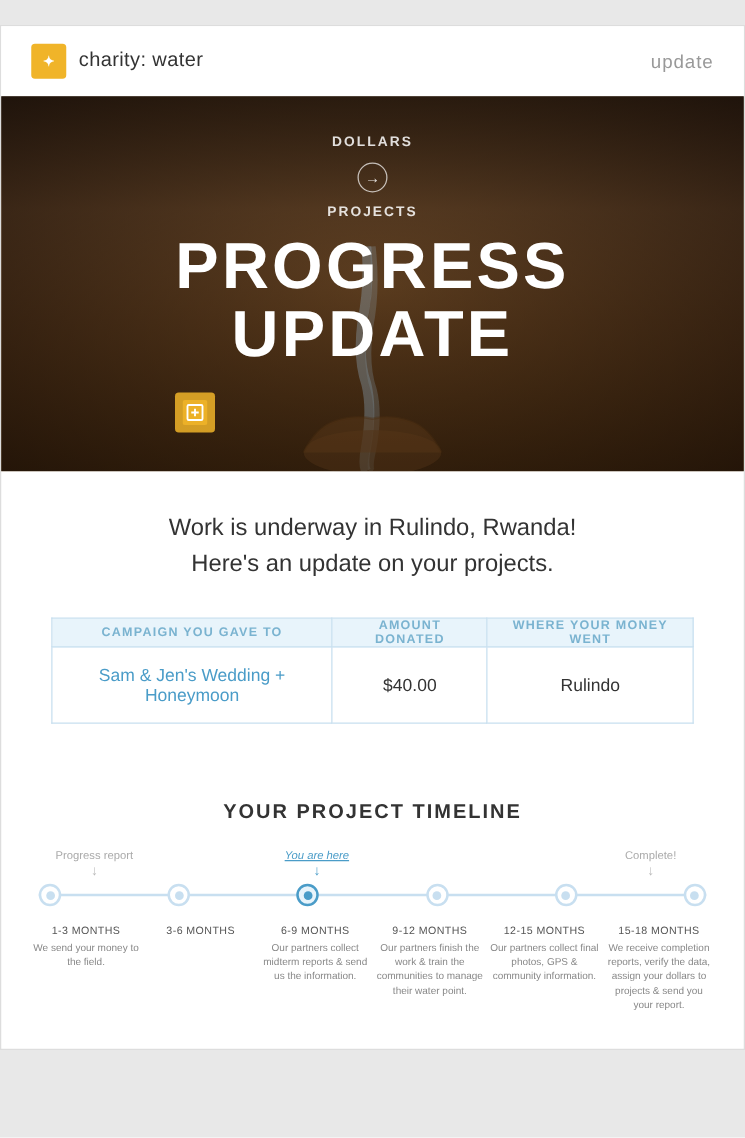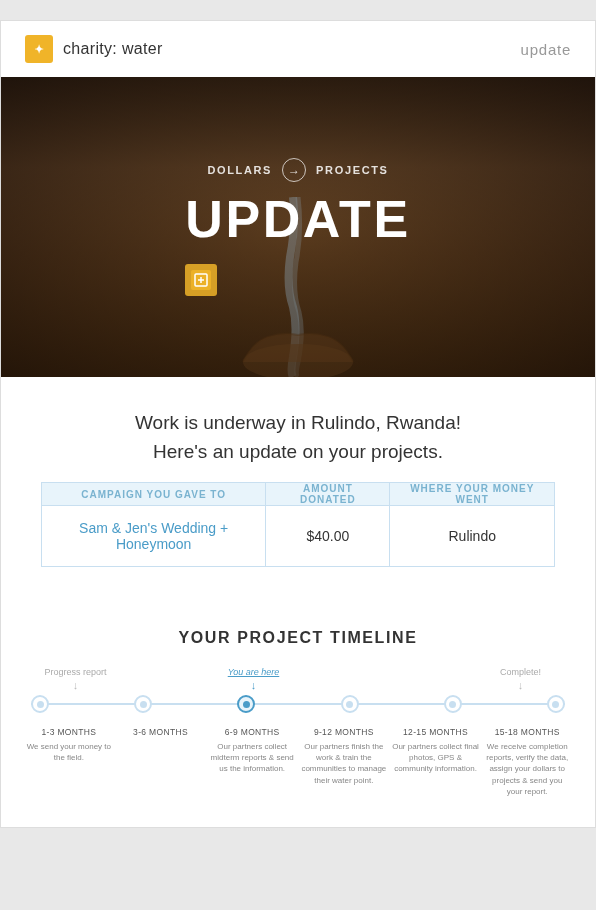--- a/index.html
+++ b/index.html
@@ -81,20 +81,21 @@
       position: relative;
       z-index: 2;
       text-align: center;
     }
     .hero-dollars-projects {
       display: flex;
       align-items: center;
       gap: 10px;
       margin-bottom: 10px;
       justify-content: center;
+      flex-direction: column;
     }
     .hero-dollars-projects span {
       font-size: 11px;
       color: rgba(255,255,255,0.85);
       letter-spacing: 0.15em;
       font-weight: 600;
     }
     .hero-arrow-circle {
       width: 24px;
       height: 24px;
@@ -129,21 +130,21 @@
     }
     
     .body-content {
       padding: 32px 40px 20px;
     }
     .intro-text {
       text-align: center;
       font-size: 19px;
       color: #333;
       line-height: 1.5;
-      margin-bottom: 16px;
+      margin-bottom: 28px;
     }
     
     .donation-table {
       width: 100%;
       border-collapse: collapse;
       margin-bottom: 32px;
       border: 1px solid #c8dff0;
     }
     .donation-table th {
       background: #e8f4fb;
@@ -317,20 +318,21 @@
       <path d="M45 165 Q55 145 70 140 Q85 135 100 138 Q115 135 130 140 Q145 145 155 165" fill="rgba(120,75,35,0.5)" stroke="rgba(90,55,20,0.4)" stroke-width="2"></path>
     </svg>
 
     <div class="hero-content">
       <div class="hero-dollars-projects">
         <span>DOLLARS</span>
         <div class="hero-arrow-circle">→</div>
         <span>PROJECTS</span>
       </div>
       <div class="hero-title">
+        <div>PROGRESS</div>
         <div>UPDATE</div>
       </div>
       <div class="hero-logo-bottom">
         <svg width="20" height="20" viewBox="0 0 20 20" fill="none">
           <rect width="20" height="20" rx="2" fill="rgba(240,180,41,0.85)"></rect>
           <rect x="4" y="4" width="12" height="12" rx="1" fill="none" stroke="white" stroke-width="1.5"></rect>
           <line x1="10" y1="7" x2="10" y2="13" stroke="white" stroke-width="1.5"></line>
           <line x1="7" y1="10" x2="13" y2="10" stroke="white" stroke-width="1.5"></line>
         </svg>
       </div>

